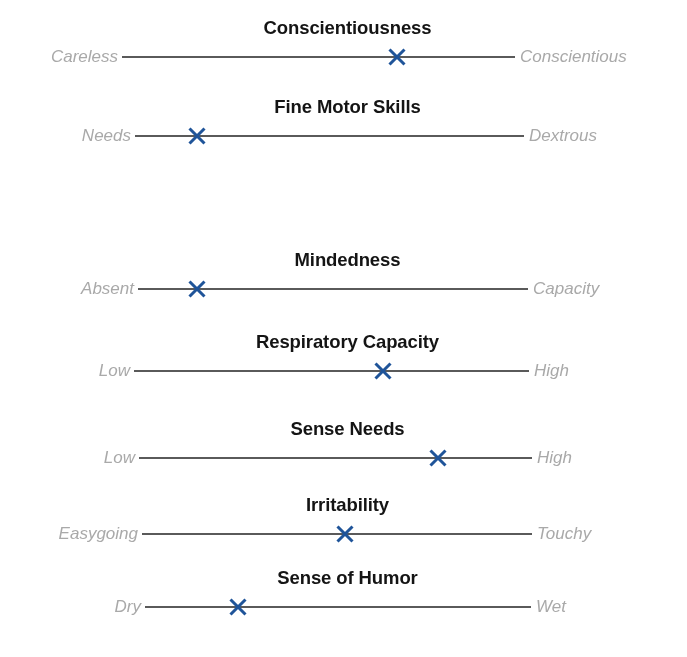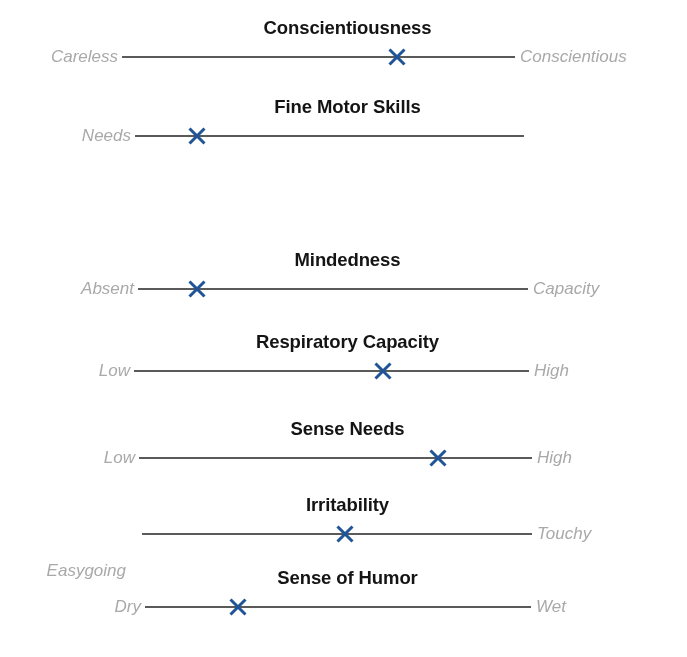--- a/index.html
+++ b/index.html
@@ -114,20 +114,21 @@
             <line x1="3.5" y1="3.5" x2="18.5" y2="18.5" stroke="#1f5499" stroke-width="3" stroke-linecap="butt"></line>
             <line x1="18.5" y1="3.5" x2="3.5" y2="18.5" stroke="#1f5499" stroke-width="3" stroke-linecap="butt"></line>
           </svg>
         </div>
       </div>
     </div>
     <div class="trait-row" style="top: 95px;">
       <div class="trait-title"><span class="trait-title-inner">Fine Motor Skills</span></div>
       <div class="scale">
         <span class="pole-label left" style="right: 556px;">Needs</span>
+        <span class="pole-label right" style="left: 529px;">Dextrous</span>
         <div class="track" style="left: 135px; width: 389px; background: rgb(90, 90, 90);"></div>
         <div class="marker" style="left: 197.24px;">
           <svg width="22" height="22" viewBox="0 0 22 22">
             <line x1="3.5" y1="3.5" x2="18.5" y2="18.5" stroke="#1f5499" stroke-width="3" stroke-linecap="butt"></line>
             <line x1="18.5" y1="3.5" x2="3.5" y2="18.5" stroke="#1f5499" stroke-width="3" stroke-linecap="butt"></line>
           </svg>
         </div>
       </div>
     </div>
     <div class="trait-row" style="top: 248px; padding-left: 12px;">
@@ -168,21 +169,21 @@
           <svg width="22" height="22" viewBox="0 0 22 22">
             <line x1="3.5" y1="3.5" x2="18.5" y2="18.5" stroke="#1f5499" stroke-width="3" stroke-linecap="butt"></line>
             <line x1="18.5" y1="3.5" x2="3.5" y2="18.5" stroke="#1f5499" stroke-width="3" stroke-linecap="butt"></line>
           </svg>
         </div>
       </div>
     </div>
     <div class="trait-row" style="top: 493px;">
       <div class="trait-title"><span class="trait-title-inner">Irritability</span></div>
       <div class="scale">
-        <span class="pole-label left" style="right: 561px; margin-top: 37px;">Easygoing</span>
+        <span class="pole-label left" style="right: 549px;">Easygoing</span>
         <span class="pole-label right" style="left: 537px;">Touchy</span>
         <div class="track" style="left: 142px; width: 390px; background: rgb(90, 90, 90);"></div>
         <div class="marker" style="left: 344.8px;">
           <svg width="22" height="22" viewBox="0 0 22 22">
             <line x1="3.5" y1="3.5" x2="18.5" y2="18.5" stroke="#1f5499" stroke-width="3" stroke-linecap="butt"></line>
             <line x1="18.5" y1="3.5" x2="3.5" y2="18.5" stroke="#1f5499" stroke-width="3" stroke-linecap="butt"></line>
           </svg>
         </div>
       </div>
     </div>

